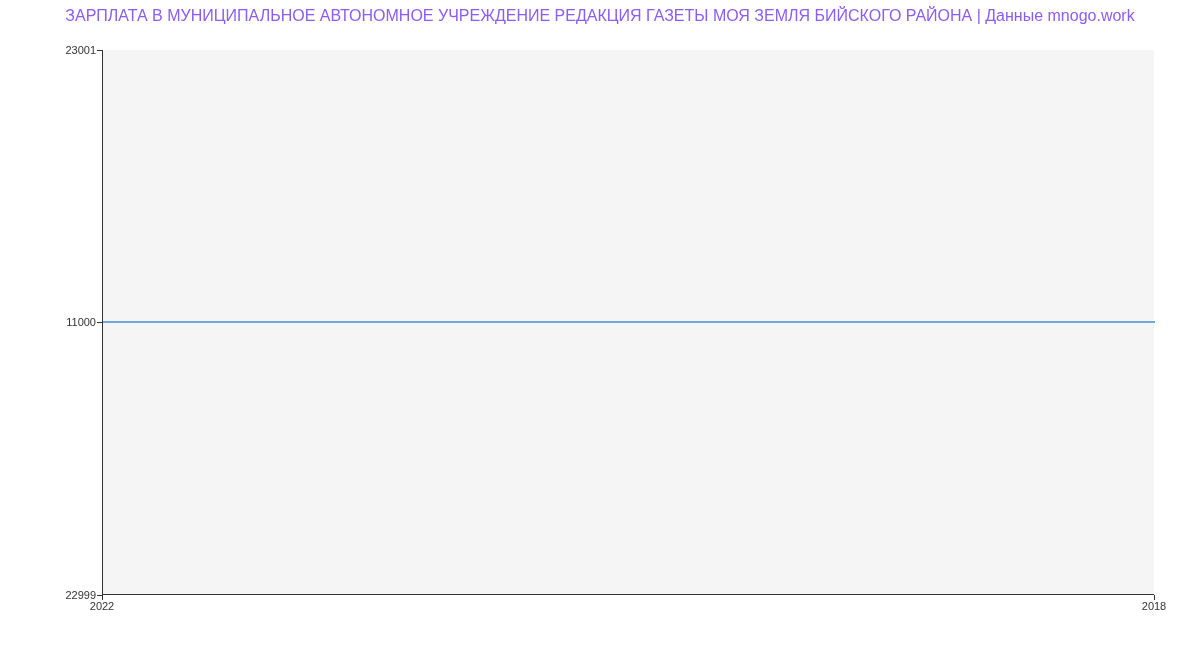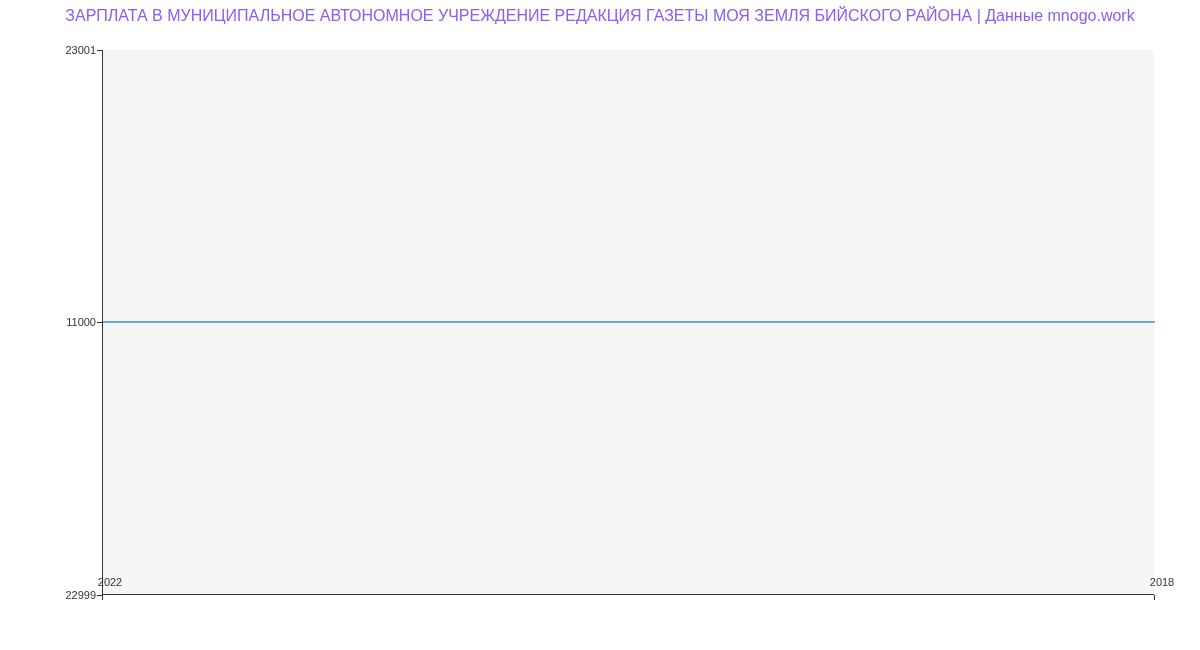--- a/index.html
+++ b/index.html
@@ -47,25 +47,24 @@
   }
   .y-tick-mark {
     position: absolute;
     left: 97px;
     width: 5px;
     height: 1px;
     background: #333;
   }
   .x-tick-label {
     position: absolute;
-    top: 576px;
+    top: 600px;
     font-size: 11px;
     color: #333;
     transform: translateX(-50%);
-    margin-left: 8px;
   }
   .x-tick-mark {
     position: absolute;
     top: 595px;
     width: 1px;
     height: 5px;
     background: #333;
   }
   .data-line {
     position: absolute;

